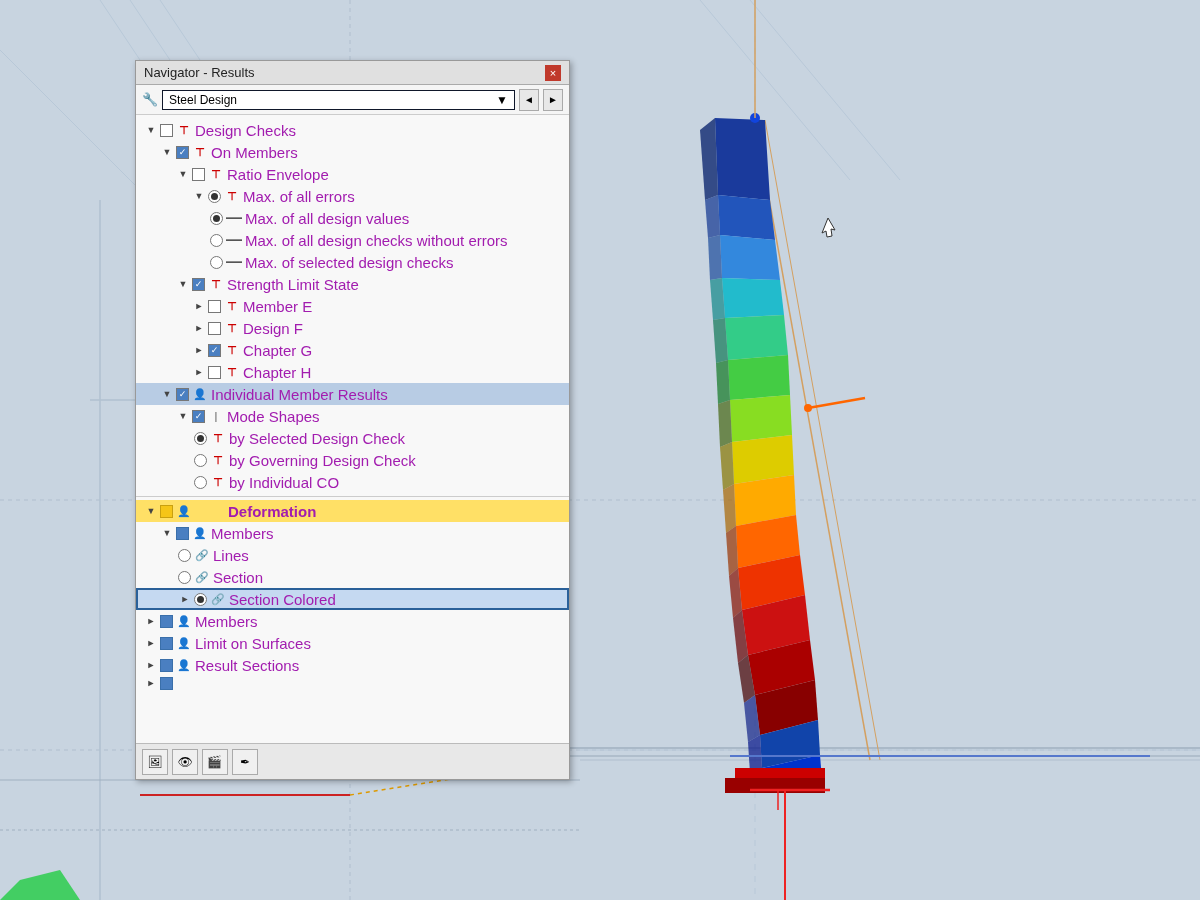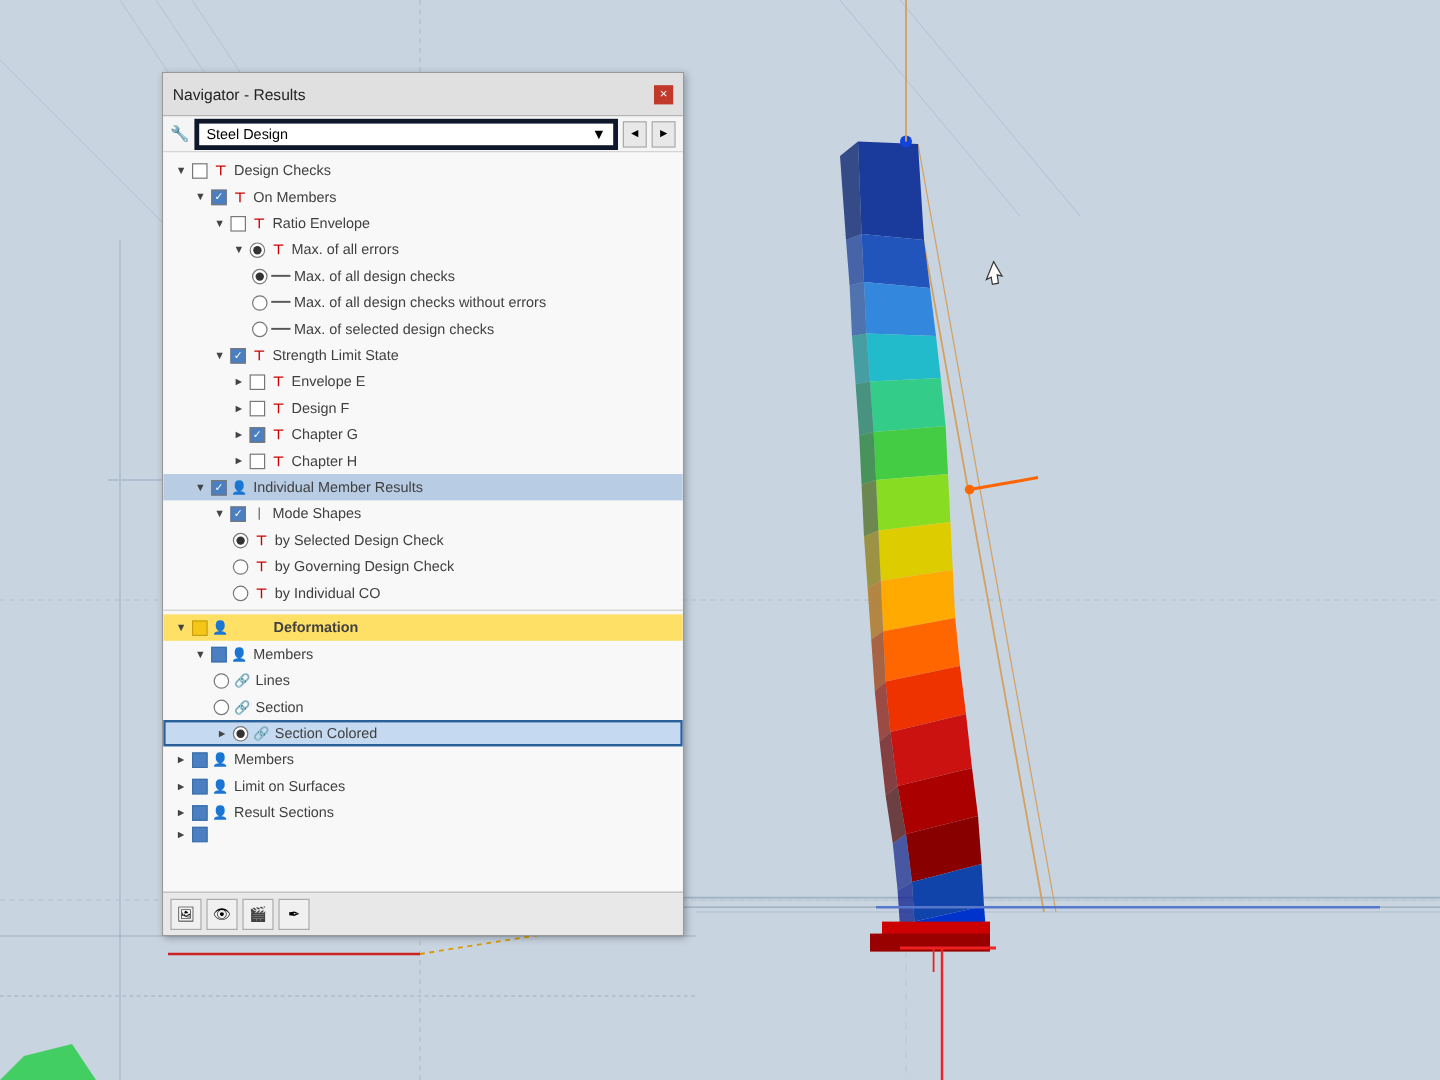--- a/index.html
+++ b/index.html
@@ -37,21 +37,21 @@
       box-shadow: 2px 2px 6px rgba(0,0,0,0.3);
     }
 
     .navigator-titlebar {
       background: #e0e0e0;
       border-bottom: 1px solid #aaa;
       padding: 4px 8px;
       display: flex;
       align-items: center;
       justify-content: space-between;
-      height: 36px;
+      height: 24px;
     }
 
     .navigator-title {
       font-size: 13px;
       font-weight: normal;
       color: #222;
     }
 
     .titlebar-close {
       width: 16px;
@@ -78,21 +78,21 @@
 
     .toolbar-icon {
       width: 16px;
       height: 16px;
       color: #555;
     }
 
     .dropdown-selector {
       flex: 1;
       background: white;
-      border: 4px solid #0f172a;
+      border: 1px solid #0f172a;
       padding: 2px 6px;
       font-size: 12px;
       display: flex;
       align-items: center;
       justify-content: space-between;
       cursor: pointer;
     }
 
     .nav-arrow-btn {
       width: 20px;
@@ -200,22 +200,22 @@
       flex-shrink: 0;
       font-size: 11px;
     }
 
     .icon-member {
       color: #c00;
       font-weight: bold;
     }
 
     .item-label {
-      font-size: 12px;
-      color: #404040;
+      font-size: 15px;
+      color: #a21caf;
       margin-left: 2px;
     }
 
     .section-divider {
       height: 1px;
       background: #ccc;
       margin: 3px 0;
     }
 
     
@@ -429,21 +429,21 @@
     <div class="tree-item indent-4">
       <span class="expand-btn">▼</span>
       <span class="radio-btn selected"></span>
       <span class="tree-icon icon-member" style="font-weight:bold;">⊤</span>
       <span class="item-label">Max. of all errors</span>
     </div>
 
     <div class="tree-item indent-5">
       <span class="radio-btn selected"></span>
       <span class="tree-icon" style="color:#555;font-size:16px;font-weight:bold;">—</span>
-      <span class="item-label">Max. of all design checks</span>
+      <span class="item-label">Max. of all design values</span>
     </div>
 
     <div class="tree-item indent-5">
       <span class="radio-btn"></span>
       <span class="tree-icon" style="color:#555;font-size:16px;font-weight:bold;">—</span>
       <span class="item-label">Max. of all design checks without errors</span>
     </div>
 
     <div class="tree-item indent-5">
       <span class="radio-btn"></span>
@@ -455,21 +455,21 @@
       <span class="expand-btn">▼</span>
       <span class="checkbox checked">✓</span>
       <span class="tree-icon icon-member" style="font-weight:bold;">⊤</span>
       <span class="item-label">Strength Limit State</span>
     </div>
 
     <div class="tree-item indent-4">
       <span class="expand-btn">►</span>
       <span class="checkbox partial"></span>
       <span class="tree-icon icon-member">⊤</span>
-      <span class="item-label">Envelope E</span>
+      <span class="item-label">Member E</span>
     </div>
 
     <div class="tree-item indent-4">
       <span class="expand-btn">►</span>
       <span class="checkbox partial"></span>
       <span class="tree-icon icon-member">⊤</span>
       <span class="item-label">Design F</span>
     </div>
 
     <div class="tree-item indent-4">

